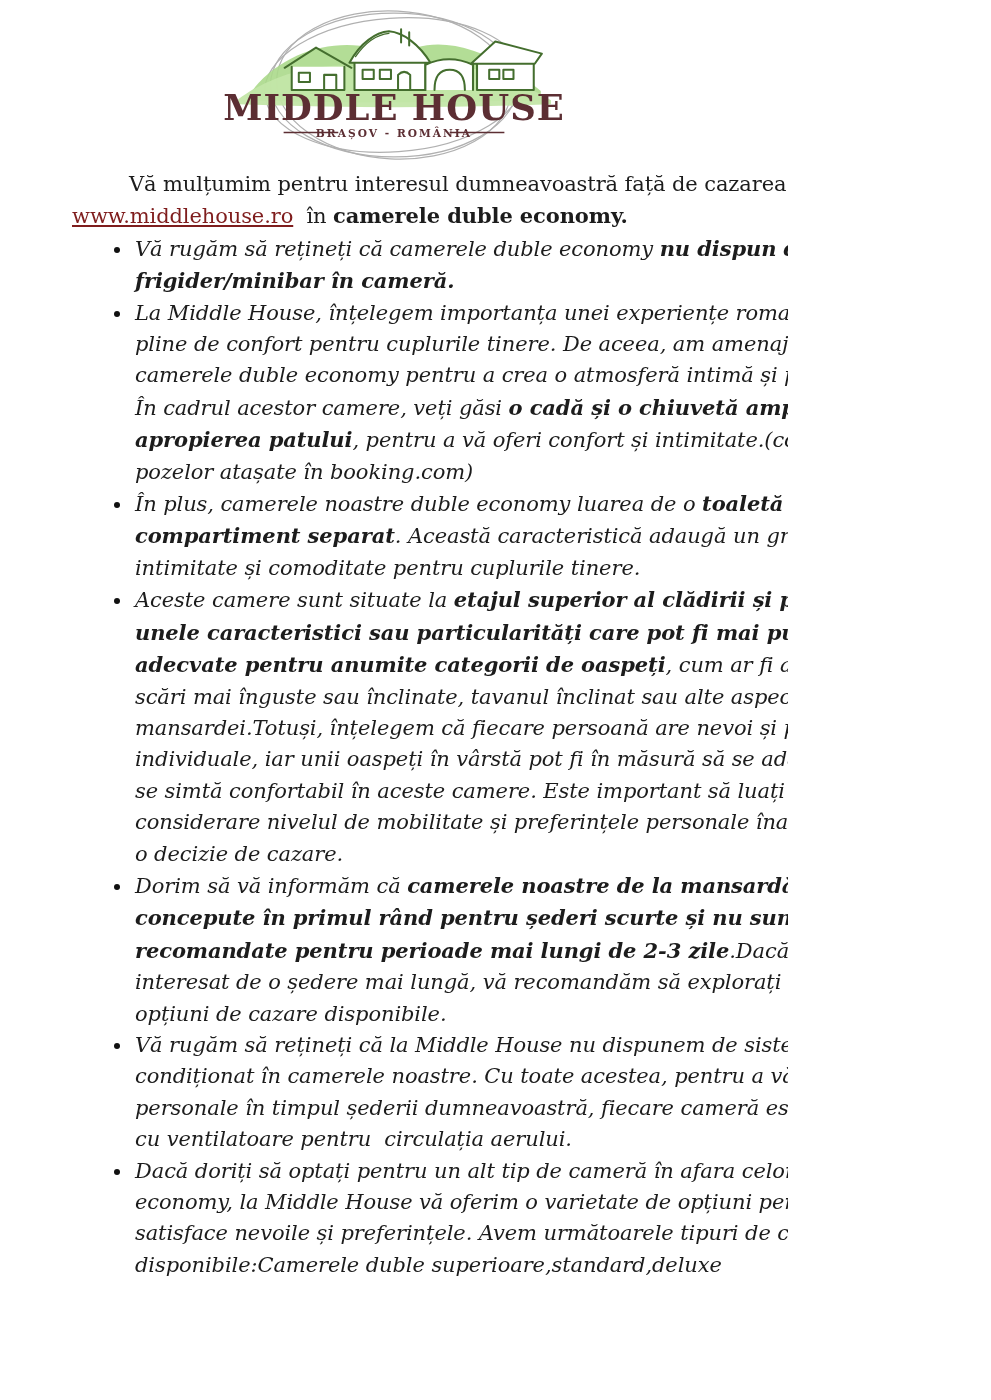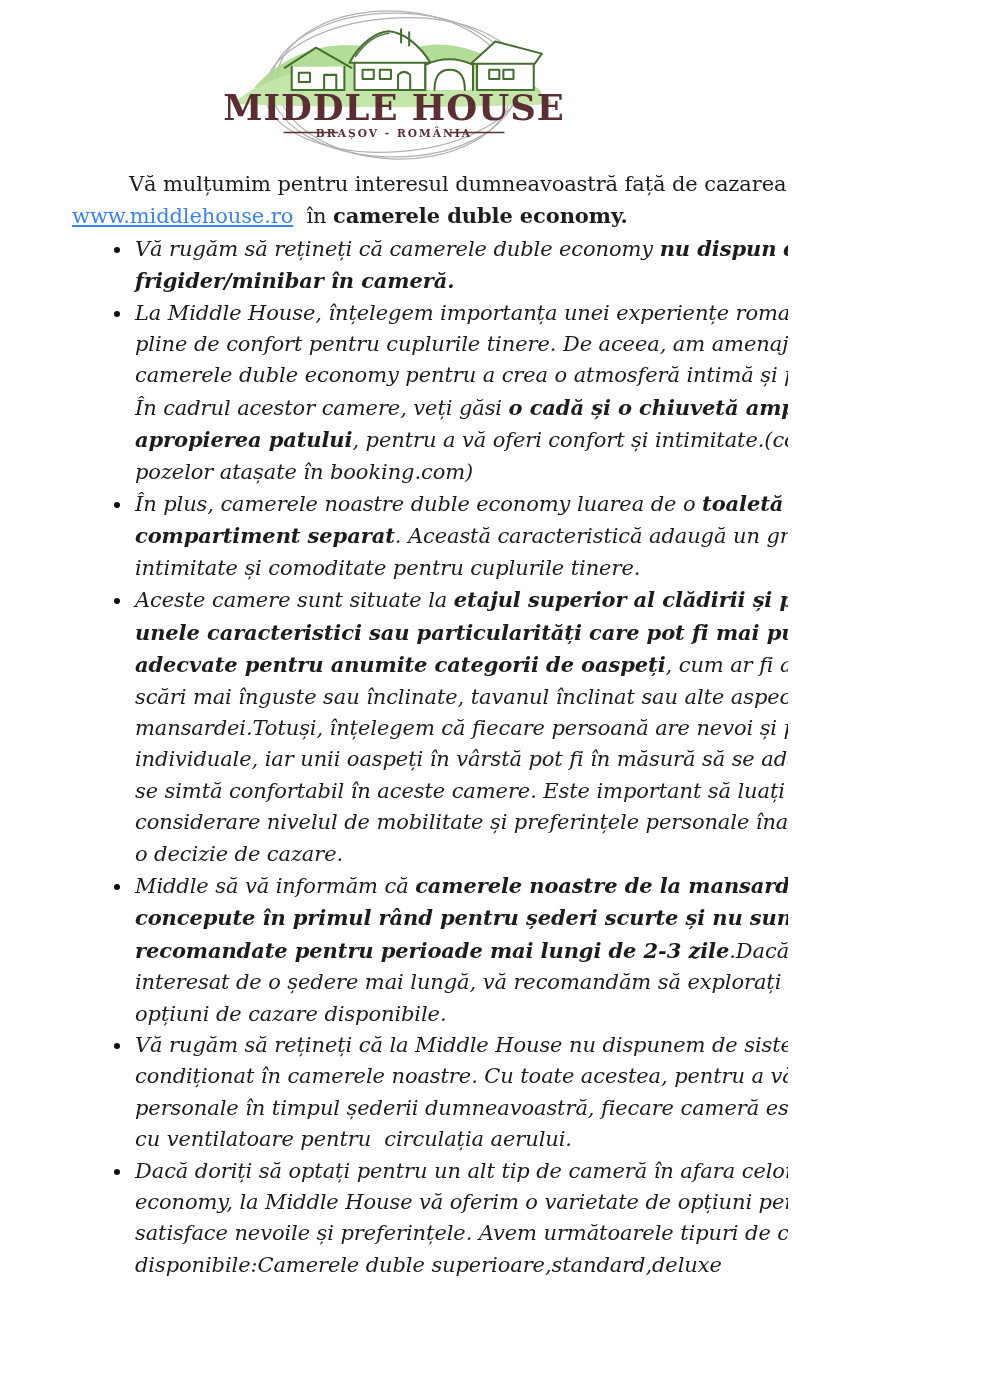--- a/index.html
+++ b/index.html
@@ -40,21 +40,21 @@
     list-style: disc;
   }
   .content li {
     white-space: pre-wrap;
     padding-left: 2px;
     font-style: italic;
   }
   .content li::marker { color: #111; }
   .b { font-weight: bold; }
   a.doclink {
-    color: #3b82f6;
+    color: #7f1d1d;
     text-decoration: underline;
     cursor: pointer;
   }
 </style>
 </head>
 <body>
 
 <div class="page">
 
   <div class="logo-wrap">
@@ -105,19 +105,19 @@
     </svg>
   </div>
 
   <div class="content">
     <p><span>Vă mulțumim pentru interesul dumneavoastră față de cazarea la </span><a class="doclink" href="#">www.middlehouse.ro</a><span>  în </span><span class="b">camerele duble economy.</span></p>
     <ul>
       <li><span>Vă rugăm să rețineți că camerele duble economy </span><span class="b">nu dispun de un frigider/minibar în cameră.</span></li>
       <li><span>La Middle House, înțelegem importanța unei experiențe romantice și pline de confort pentru cuplurile tinere. De aceea, am amenajat cu grijă camerele duble economy pentru a crea o atmosferă intimă și prietenoasă. În cadrul acestor camere, veți găsi </span><span class="b">o cadă și o chiuvetă amplasate în apropierea patului</span><span>, pentru a vă oferi confort și intimitate.(conform pozelor atașate în booking.com)</span></li>
       <li><span>În plus, camerele noastre duble economy luarea de o </span><span class="b">toaletă cu un compartiment separat</span><span>. Această caracteristică adaugă un grad sporit de intimitate și comoditate pentru cuplurile tinere.</span></li>
       <li><span>Aceste camere sunt situate la </span><span class="b">etajul superior al clădirii și pot implica unele caracteristici sau particularități care pot fi mai puțin adecvate pentru anumite categorii de oaspeți</span><span>, cum ar fi accesul prin scări mai înguste sau înclinate, tavanul înclinat sau alte aspecte specifice mansardei.Totuși, înțelegem că fiecare persoană are nevoi și preferințe individuale, iar unii oaspeți în vârstă pot fi în măsură să se adapteze și să se simtă confortabil în aceste camere. Este important să luați în considerare nivelul de mobilitate și preferințele personale înainte de a lua o decizie de cazare.</span></li>
-      <li><span>Middle să vă informăm că </span><span class="b">camerele noastre de la mansardă sunt concepute în primul rând pentru șederi scurte și nu sunt recomandate pentru perioade mai lungi de 2-3 zile</span><span>.Dacă sunteți interesat de o ședere mai lungă, vă recomandăm să explorați și celelalte opțiuni de cazare disponibile.</span></li>
+      <li><span>Dorim să vă informăm că </span><span class="b">camerele noastre de la mansardă sunt concepute în primul rând pentru șederi scurte și nu sunt recomandate pentru perioade mai lungi de 2-3 zile</span><span>.Dacă sunteți interesat de o ședere mai lungă, vă recomandăm să explorați și celelalte opțiuni de cazare disponibile.</span></li>
       <li><span>Vă rugăm să rețineți că la Middle House nu dispunem de sistem de aer condiționat în camerele noastre. Cu toate acestea, pentru a vă asigura personale în timpul șederii dumneavoastră, fiecare cameră este echipată cu ventilatoare pentru  circulația aerului.</span></li>
       <li><span>Dacă doriți să optați pentru un alt tip de cameră în afara celor duble economy, la Middle House vă oferim o varietate de opțiuni pentru a vă satisface nevoile și preferințele. Avem următoarele tipuri de camere disponibile:Camerele duble superioare,standard,deluxe</span></li>
     </ul>
   </div>
 
 </div>
 
 </body></html>

